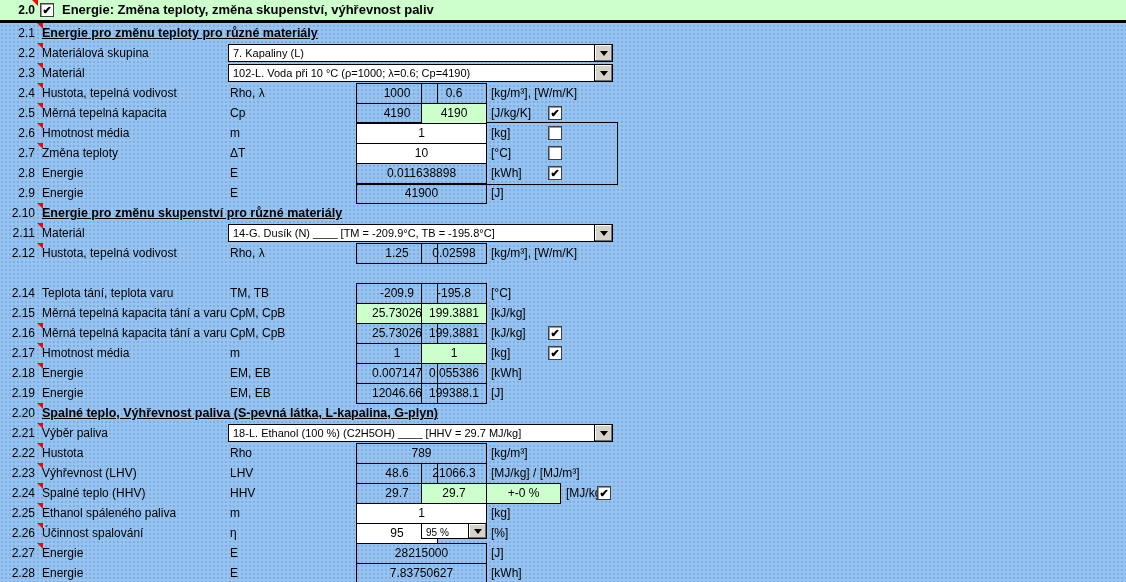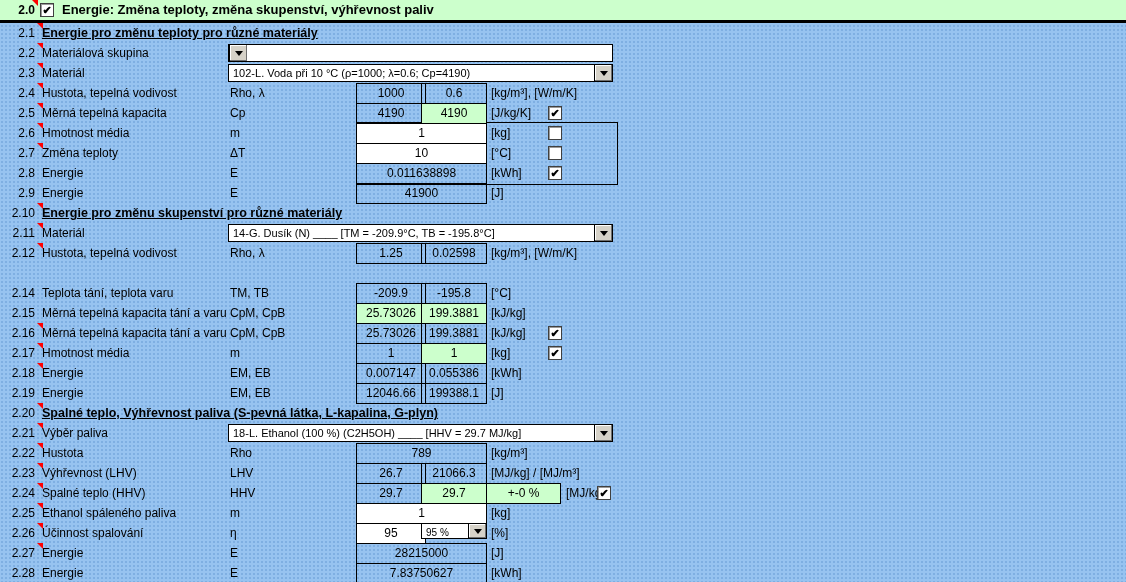--- a/index.html
+++ b/index.html
@@ -16,21 +16,21 @@
   .header-row .num{font-weight:bold;}
   .title{position:absolute;left:62px;top:0;font-weight:bold;font-size:13px;line-height:20px;white-space:nowrap;}
   .row{position:absolute;left:0;width:100%;height:20px;}
   .num{position:absolute;left:0;top:0;width:35px;text-align:right;font-size:12px;line-height:20px;}
   .tri{position:absolute;left:37px;top:0;width:0;height:0;border-top:6px solid #FF0000;border-left:6px solid transparent;}
   .header-row .tri{left:32px;}
   .lbl{position:absolute;left:42px;top:0;font-size:12px;line-height:20px;white-space:nowrap;}
   .section .lbl{font-weight:bold;text-decoration:underline;font-size:12.5px;}
   .sym{position:absolute;left:230px;top:0;width:122px;font-size:12px;line-height:20px;white-space:nowrap;}
   .cell{position:absolute;top:0;height:21px;box-sizing:border-box;border:1px solid #000;text-align:center;font-size:12px;line-height:19px;background:transparent;}
-  .c1{left:356px;width:70px;}
+  .c1{left:356px;width:82px;}
   .c2{left:421px;width:66px;}
   .cm{left:356px;width:131px;}
   .cpct{left:486px;width:75px;}
   .white{background:#FFFFFF;}
   .green{background:#CCFFCC;}
   .unit{position:absolute;left:491px;top:0;font-size:12px;line-height:20px;white-space:nowrap;}
   .unit-far{left:566px;}
   .cb{position:absolute;left:548px;top:3px;width:14px;height:14px;box-sizing:border-box;background:#fff;
       border:1px solid #404040;box-shadow:inset 1px 1px 0 #9a9a9a;
       font-size:11px;line-height:12px;text-align:center;font-weight:bold;}
@@ -63,20 +63,21 @@
     <div class="num">2.1</div>
     <div class="tri"></div>
     <div class="lbl">Energie pro změnu teploty pro různé materiály</div>
   </div>
 
   <div class="row" style="top:43px">
     <div class="num">2.2</div>
     <div class="tri"></div>
     <div class="lbl">Materiálová skupina</div>
     <div class="combo">
+      <div class="ctxt">7. Kapaliny (L)</div>
       <div class="cbtn">
           <div class="arrow"></div>
         </div>
     </div>
   </div>
 
   <div class="row" style="top:63px">
     <div class="num">2.3</div>
     <div class="tri"></div>
     <div class="lbl">Materiál</div>
@@ -259,21 +260,21 @@
     <div class="sym">Rho</div>
     <div class="cell cm">789</div>
     <div class="unit">[kg/m³]</div>
   </div>
 
   <div class="row" style="top:463px">
     <div class="num">2.23</div>
     <div class="tri"></div>
     <div class="lbl">Výhřevnost (LHV)</div>
     <div class="sym">LHV</div>
-    <div class="cell c1">26.7</div>
+    <div class="cell c1">48.6</div>
     <div class="cell c2">21066.3</div>
     <div class="unit">[MJ/kg] / [MJ/m³]</div>
   </div>
 
   <div class="row" style="top:483px">
     <div class="num">2.24</div>
     <div class="tri"></div>
     <div class="lbl">Spalné teplo (HHV)</div>
     <div class="sym">HHV</div>
     <div class="cell c1">29.7</div>

